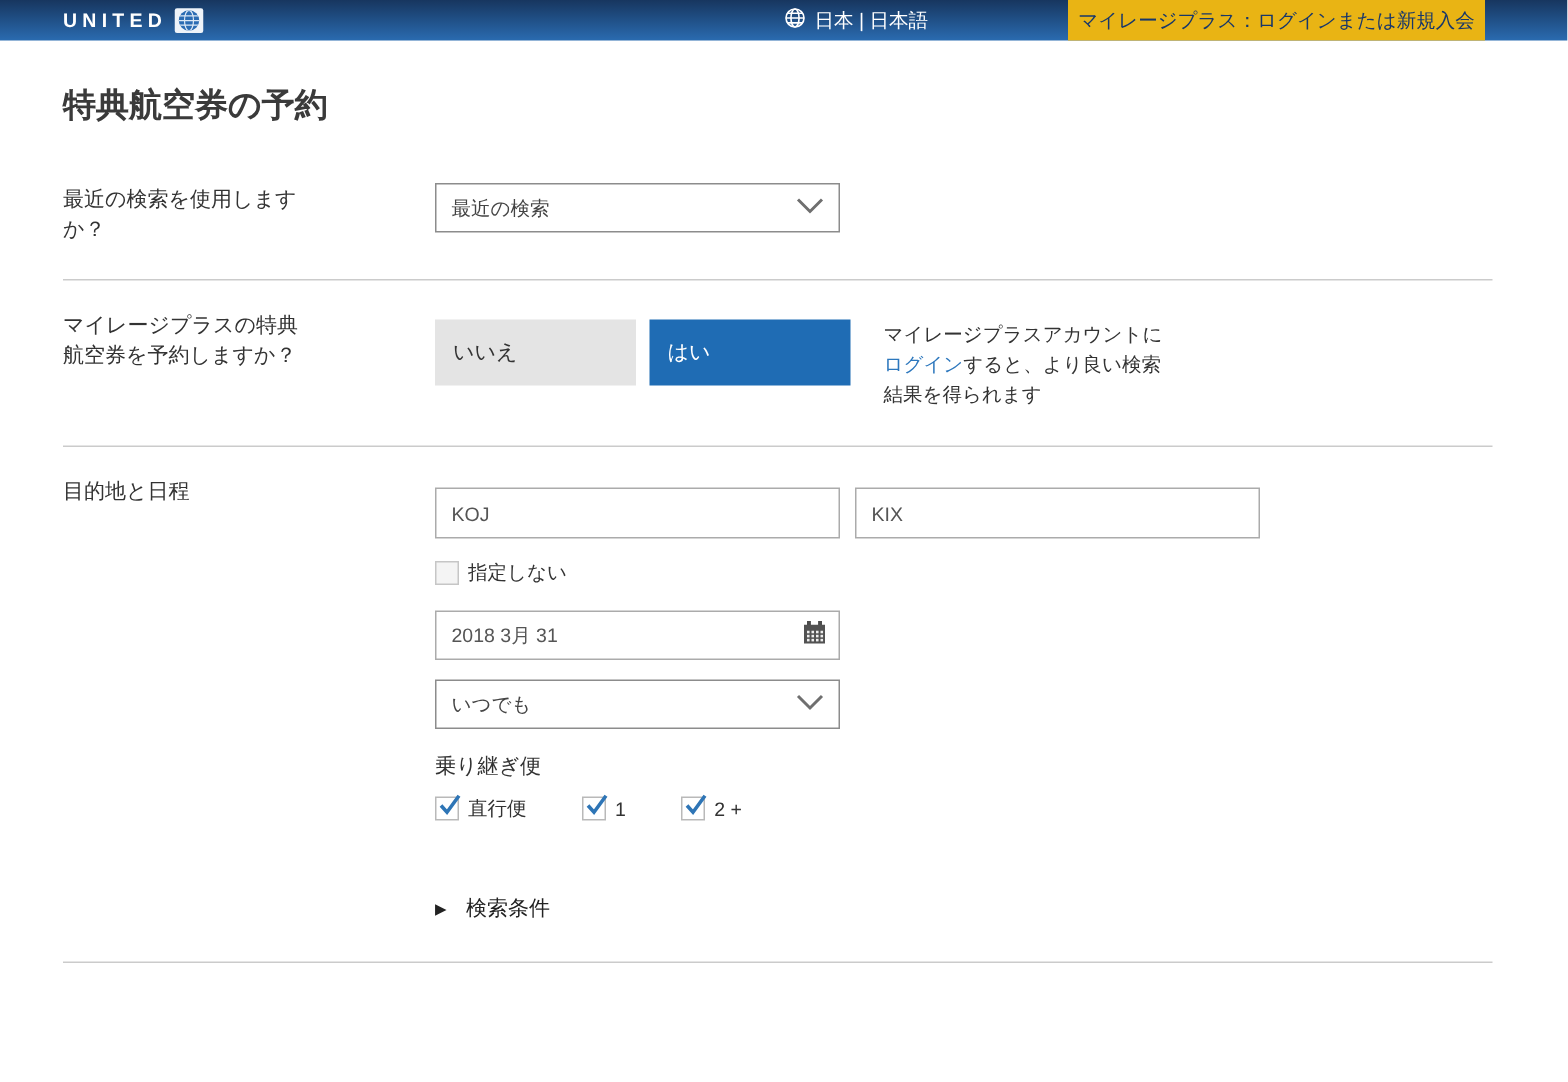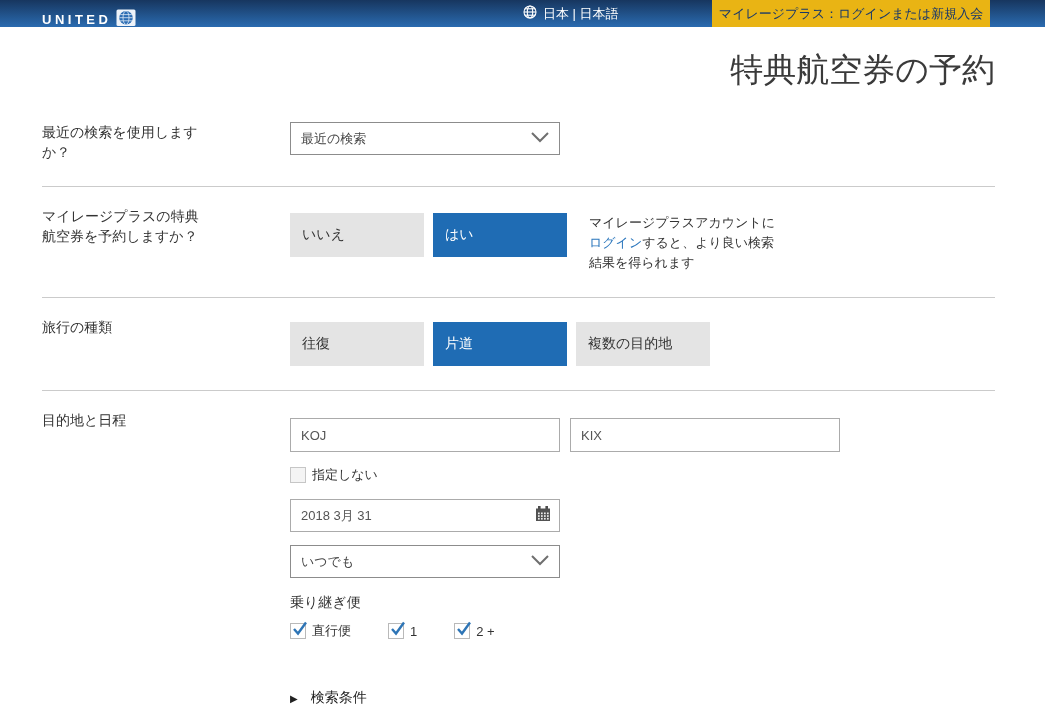--- a/index.html
+++ b/index.html
@@ -3,32 +3,32 @@
 <meta charset="utf-8">
 <style>
   * { margin:0; padding:0; box-sizing:border-box; }
   html,body { width:1045px; height:721px; background:#fff; overflow:hidden;
     font-family:"Liberation Sans", sans-serif; }
 
   
   .header { position:relative; height:27px; width:100%;
     background:linear-gradient(#17365f, #2a6bb0); }
   .brand { position:absolute; left:42px; top:0; height:27px; display:flex;
-    align-items:flex-end; cursor:pointer; }
+    align-items:center; cursor:pointer; }
   .brand-word { color:#fff; font-size:13px; font-weight:bold; letter-spacing:3.5px; }
   .brand-tile { margin-left:5px; display:inline-flex; }
   .locale { position:absolute; left:523px; top:0; height:27px; display:flex;
     align-items:center; gap:6px; color:#fff; font-size:13px; cursor:pointer; }
   .mp-btn { position:absolute; left:712px; top:0; width:278px; height:27px;
     background:#e9b414; border:none; color:#17376b; font-size:13px; font-weight:normal;
     display:flex; align-items:center; justify-content:center; cursor:pointer; }
 
   
   .content { width:953px; margin:0 50px 0 42px; padding-top:28px; }
-  h1 { font-size:33px; font-weight:400; color:#3a3a3a; line-height:30px; margin:0 0 37px 0;text-align:right; }
+  h1 { font-size:22px; font-weight:700; color:#3a3a3a; line-height:30px; margin:0 0 37px 0; }
 
   .row { display:flex; border-top:1px solid #cbcbcb; padding:19px 0 24px 0; }
   .row-first { border-top:none; padding-top:0; }
   .row-last { border-bottom:1px solid #cbcbcb; padding-bottom:26px; }
   .label-col { flex:0 0 248px; font-size:14px; color:#333; line-height:20px; }
   .label-col .lbl { display:inline-block; max-width:162px; }
   .ctrl-col { flex:1; }
 
   
   .selectbox { width:270px; height:33px; border:1px solid #8c8c8c; background:#fff;
@@ -133,32 +133,20 @@
     </div>
     <div class="ctrl-col" style="display:flex;">
       <div class="btn-group mt7">
         <button class="tbtn">いいえ</button>
         <button class="tbtn selected">はい</button>
       </div>
       <div class="help"><span>マイレージプラスアカウントに</span><a>ログイン</a><span>すると、より良い検索結果を得られます</span></div>
     </div>
   </section>
 
-  <section class="row">
-    <div class="label-col">
-      <span class="lbl">旅行の種類</span>
-    </div>
-    <div class="ctrl-col">
-      <div class="btn-group mt5">
-        <button class="tbtn">往復</button>
-        <button class="tbtn selected">片道</button>
-        <button class="tbtn">複数の目的地</button>
-      </div>
-    </div>
-  </section>
 
   <section class="row row-last">
     <div class="label-col">
       <span class="lbl">目的地と日程</span>
     </div>
     <div class="ctrl-col mt8">
       <div class="dest-inputs">
         <input class="ti" type="text" value="KOJ" style="">
         <input class="ti" type="text" value="KIX" style="">
       </div>

